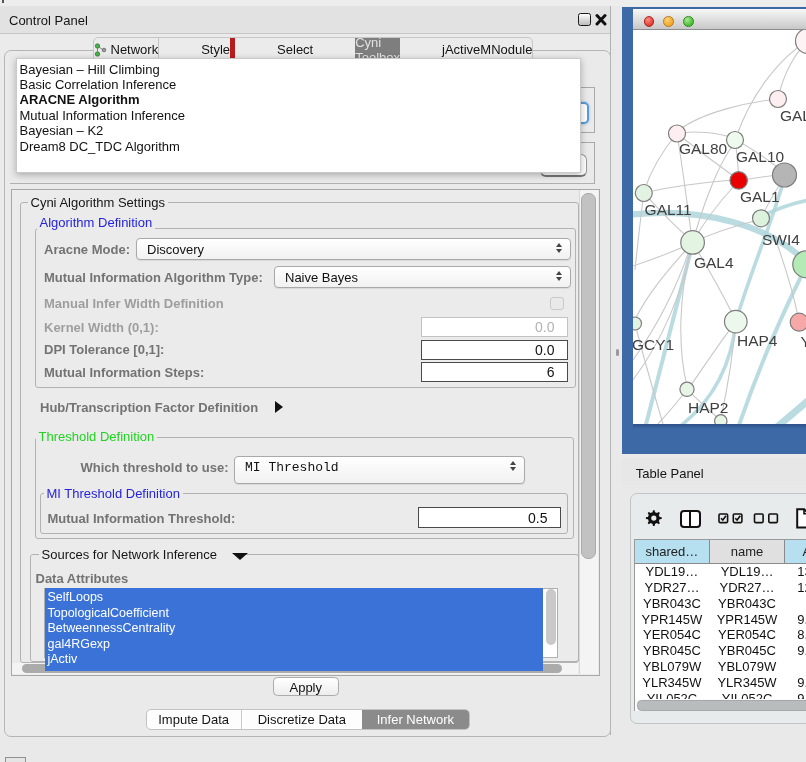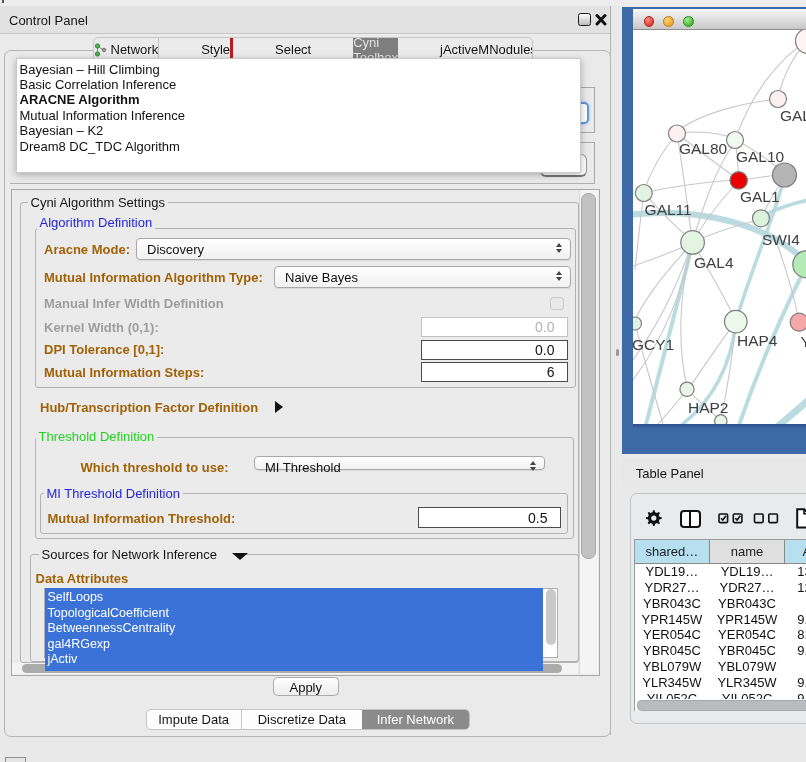--- a/index.html
+++ b/index.html
@@ -1,18 +1,18 @@
 <!DOCTYPE html>
 <html><head><meta charset="utf-8">
 <style>
 html,body{margin:0;padding:0;}
 body{width:806px;height:762px;position:relative;overflow:hidden;background:#e9e9e9;
  font-family:"Liberation Sans",sans-serif;-webkit-font-smoothing:antialiased;}
 .ab{position:absolute;}
-.b13{font-size:13px;font-weight:bold;color:#a16207;}
+.b13{font-size:13px;font-weight:bold;color:#737373;}
 .n13{font-size:13px;color:#151515;}
 .gray{color:#9e9e9e;}
 .fs{position:absolute;border:1px solid #b2b2b2;border-radius:3px;}
 .leg{position:absolute;background:#ebebeb;padding:0 3px;font-size:13px;line-height:13px;}
 .fld{position:absolute;background:#fff;font-size:14px;text-align:right;line-height:19px;padding-right:12px;box-sizing:border-box;}
 .combo{position:absolute;background:linear-gradient(#ffffff,#f1f1f1);border:1px solid #a9a9a9;border-radius:4px;box-sizing:border-box;font-size:13px;color:#111;box-shadow:0 1px 1px rgba(0,0,0,.08);}
 .combo .tx{position:absolute;left:10px;top:3px;}
 .arr{position:absolute;right:7px;width:7px;}
 .arr i{position:absolute;left:0;width:0;height:0;border-left:3.5px solid transparent;border-right:3.5px solid transparent;}
 .arr .up{top:0;border-bottom:4.5px solid #444;}
@@ -37,21 +37,21 @@
 
   <div class="ab" style="left:92.5px;top:31.5px;height:23px;width:438px;border:1px solid #c6c6c6;border-radius:5px;background:#ebebeb;display:flex;overflow:hidden;font-size:13px;color:#141414;gap:42px;">
     <div style="width:88px;display:flex;align-items:center;justify-content:center;border-right:1px solid #c3c3c3;box-sizing:border-box;">
       <svg width="13" height="14" viewBox="0 0 13 14" style="margin-right:4px;">
           <circle cx="3.5" cy="3" r="2.2" fill="#4caf50" stroke="#2e7d32" stroke-width=".8"></circle>
           <circle cx="3.5" cy="11" r="2.2" fill="#4caf50" stroke="#2e7d32" stroke-width=".8"></circle>
           <circle cx="10" cy="7" r="1.8" fill="#9e9e9e" stroke="#616161" stroke-width=".8"></circle>
           <path d="M3.5 5 L3.5 9 M5 4 L8.5 6.5" stroke="#777" stroke-width=".9" fill="none"></path>
         </svg>
       Network</div>
-    <div style="width:52px;display:flex;align-items:center;justify-content:center;border-right:3px solid #b91c1c;box-sizing:border-box;">Style</div>
+    <div style="width:52px;display:flex;align-items:center;justify-content:center;border-right:5px solid #b91c1c;box-sizing:border-box;">Style</div>
     <div style="width:58px;display:flex;align-items:center;justify-content:center;box-sizing:border-box;">Select</div>
     <div style="width:109.5px;display:flex;align-items:center;justify-content:center;background:#7e7e7e;color:#e2e2e2;">Cyni Toolbox</div>
     <div style="width:130.5px;display:flex;align-items:center;justify-content:center;">jActiveMNodules</div>
   </div>
 
   <div class="ab" style="left:581px;top:81.5px;width:13px;height:43.5px;border-top:1px solid #a9a9a9;border-right:1px solid #a9a9a9;border-bottom:1px solid #a9a9a9;"></div>
   <div class="ab" style="left:566px;top:96px;width:23px;height:22px;box-sizing:border-box;border:2.5px solid #5b9bd8;border-radius:5px;background:#fff;box-shadow:0 0 3px #8ab8e2;"></div>
   <div class="ab" style="left:581px;top:136.5px;width:13px;height:41px;border-top:1px solid #a9a9a9;border-right:1px solid #a9a9a9;"></div>
   <div class="ab" style="left:540px;top:148.5px;width:46.5px;height:23px;box-sizing:border-box;border:1.5px solid #999;border-bottom:2.5px solid #777;border-radius:6px;background:#fff;"></div>
   <div class="ab" style="left:10px;top:177.5px;width:584px;height:1px;background:#b0b0b0;"></div>
@@ -94,21 +94,21 @@
   <div class="fld" style="left:421px;top:334px;width:146.5px;height:20px;border:1px solid #4a4a4a;color:#111;">0.0</div>
   <div class="ab b13" style="left:44px;top:359.5px;">Mutual Information Steps:</div>
   <div class="fld" style="left:421px;top:356.5px;width:146.5px;height:20px;border:1px solid #4a4a4a;color:#111;">6</div>
 
   <div class="ab b13" style="left:40px;top:394.5px;">Hub/Transcription Factor Definition</div>
   <div class="ab" style="left:274.5px;top:395px;width:0;height:0;border-left:8px solid #111;border-top:6px solid transparent;border-bottom:6px solid transparent;"></div>
 
   <div class="fs" style="left:34.5px;top:431px;width:537px;height:100px;"></div>
   <div class="leg" style="left:35.5px;top:424.5px;color:#1fd41f;">Threshold Definition</div>
   <div class="ab b13" style="left:80.5px;top:454.5px;">Which threshold to use:</div>
-  <div class="combo" style="left:254px;top:450px;width:290.5px;height:14px;">
+  <div class="combo" style="left:234px;top:450px;width:290.5px;height:28px;font-family:Liberation Mono, monospace;">
       <span class="tx">MI Threshold</span>
       <span class="arr" style="top:4px;">
         <i class="up"></i>
         <i class="dn"></i>
       </span>
     </div>
   <div class="fs" style="left:40px;top:487.5px;width:525.5px;height:38.5px;"></div>
   <div class="leg" style="left:43.5px;top:481px;color:#2323e0;">MI Threshold Definition</div>
   <div class="ab b13" style="left:47.5px;top:505.5px;">Mutual Information Threshold:</div>
   <div class="fld" style="left:417.5px;top:501px;width:143px;height:21.5px;border:1px solid #4a4a4a;color:#111;line-height:21px;">0.5</div>

